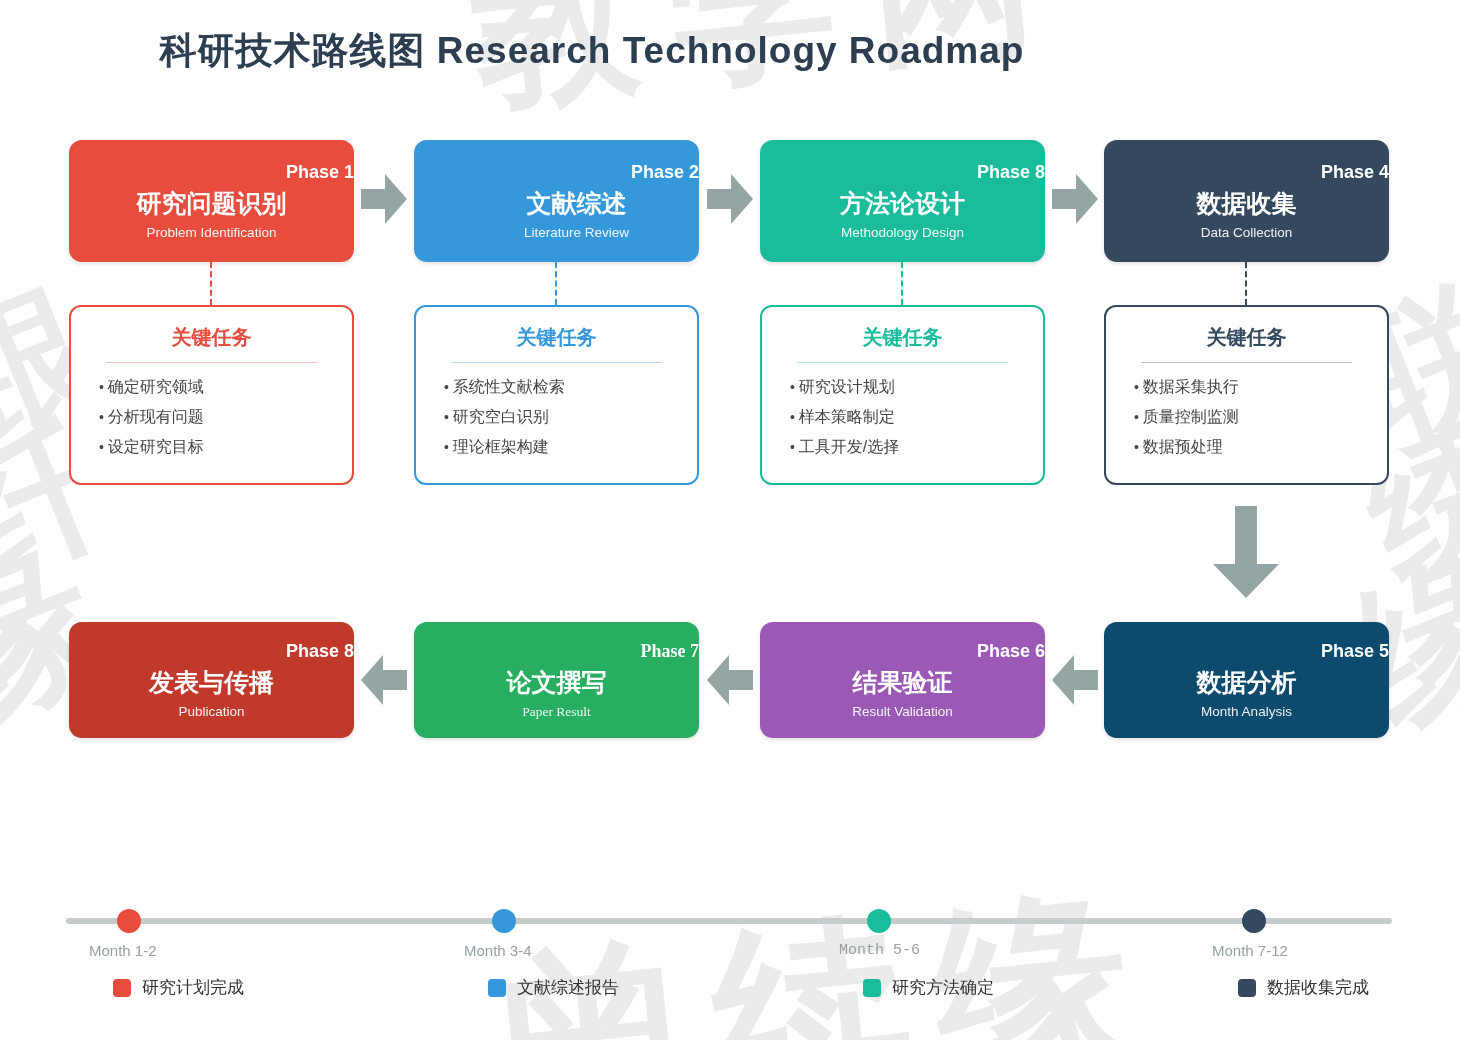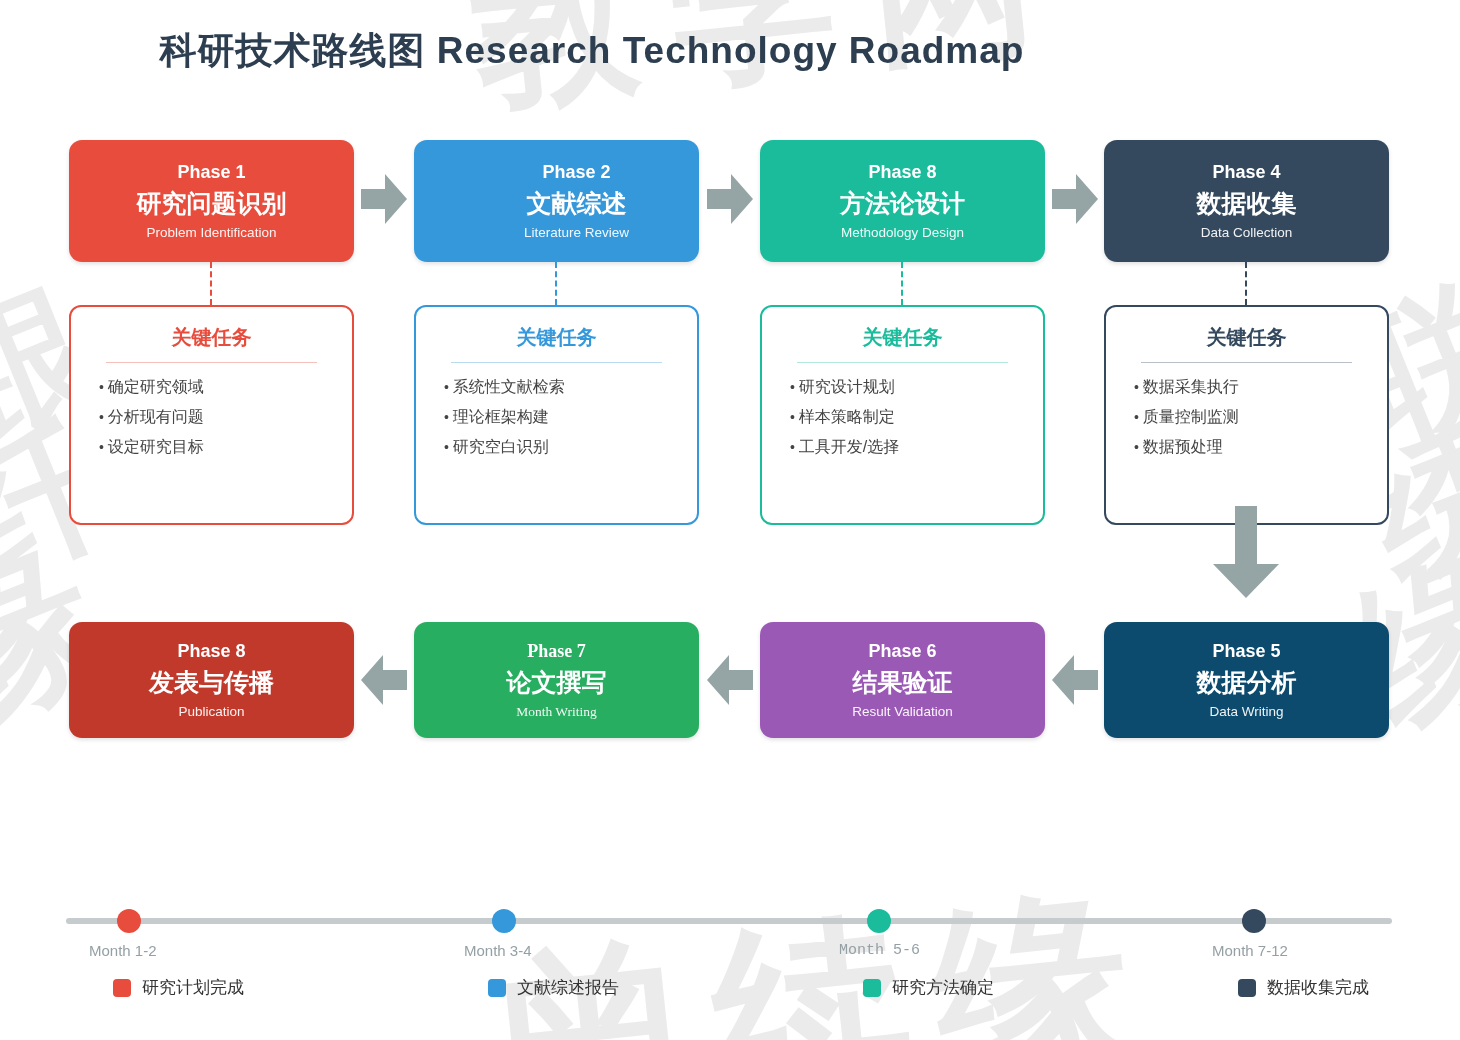--- a/index.html
+++ b/index.html
@@ -25,34 +25,34 @@
   }
   
   .phase{
     position:absolute;width:285px;border-radius:13px;color:#fff;text-align:center;
     display:flex;flex-direction:column;justify-content:center;box-sizing:border-box;
     box-shadow:0 2px 4px rgba(0,0,0,0.12);
   }
   .phase-top{top:140px;height:122px;}
   .phase-bottom{top:622px;height:116px;}
   .col1{left:69px;} .col2{left:414px;} .col3{left:760px;} .col4{left:1104px;}
-  .phase-num{font-size:18px;font-weight:bold;margin-bottom:4px;}
+  .phase-num{font-size:18px;font-weight:bold;margin-bottom:4px;text-align:right;}
   .phase-zh{font-size:25px;font-weight:bold;margin-bottom:5px;}
   .phase-en{font-size:13.5px;opacity:.93;}
   
   .arrow{position:absolute;}
   .ar1{left:361px;top:174px;} .ar2{left:707px;top:174px;} .ar3{left:1052px;top:174px;}
   .al1{left:361px;top:655px;} .al2{left:707px;top:655px;} .al3{left:1052px;top:655px;}
   .adown{left:1213px;top:506px;}
   
   .connector{position:absolute;top:262px;height:43px;width:0;border-left:2px dashed;}
   .cc1{left:210px;} .cc2{left:555px;} .cc3{left:901px;} .cc4{left:1245px;}
   
   .task{
-    position:absolute;top:305px;height:220px;width:285px;box-sizing:border-box;
+    position:absolute;top:305px;height:180px;width:285px;box-sizing:border-box;
     background:#fff;border:2px solid;border-radius:12px;
   }
   .task-title{text-align:center;font-size:20px;font-weight:bold;margin-top:17px;}
   .task-divider{height:1px;margin:11px 35px 9px 35px;opacity:.35;}
   .task-list{list-style:none;margin:0;padding:0 25px 0 28px;}
   .task-list li{font-size:16px;color:#444;line-height:30px;}
   .task-list li::before{content:"•  ";font-size:14px;}
   
   .tl-line{position:absolute;left:66px;top:918px;width:1326px;height:6px;border-radius:3px;}
   .tl-dot{position:absolute;top:909px;width:24px;height:24px;border-radius:50%;}
@@ -123,22 +123,22 @@
       <li>确定研究领域</li>
       <li>分析现有问题</li>
       <li>设定研究目标</li>
     </ul>
   </div>
   <div class="task col2" style="border-color: rgb(52, 152, 219);">
     <div class="task-title" style="color: rgb(52, 152, 219);">关键任务</div>
     <div class="task-divider" style="background: rgb(52, 152, 219);"></div>
     <ul class="task-list">
       <li>系统性文献检索</li>
+      <li>研究空白识别</li>
       <li>理论框架构建</li>
-      <li>研究空白识别</li>
     </ul>
   </div>
   <div class="task col3" style="border-color: rgb(26, 188, 156);">
     <div class="task-title" style="color: rgb(26, 188, 156);">关键任务</div>
     <div class="task-divider" style="background: rgb(26, 188, 156);"></div>
     <ul class="task-list">
       <li>研究设计规划</li>
       <li>样本策略制定</li>
       <li>工具开发/选择</li>
     </ul>
@@ -158,31 +158,31 @@
     </svg>
 
   <div class="phase phase-bottom col1" style="background: rgb(192, 57, 43);">
     <div class="phase-num">Phase 8</div>
     <div class="phase-zh">发表与传播</div>
     <div class="phase-en">Publication</div>
   </div>
   <div class="phase phase-bottom col2" style="background: rgb(39, 174, 96); font-family: Liberation Serif, serif;">
     <div class="phase-num">Phase 7</div>
     <div class="phase-zh">论文撰写</div>
-    <div class="phase-en">Month Writing</div>
+    <div class="phase-en">Paper Result</div>
   </div>
   <div class="phase phase-bottom col3" style="background: rgb(155, 89, 182);">
     <div class="phase-num">Phase 6</div>
     <div class="phase-zh">结果验证</div>
     <div class="phase-en">Result Validation</div>
   </div>
   <div class="phase phase-bottom col4" style="background: #0c4a6e;">
     <div class="phase-num">Phase 5</div>
     <div class="phase-zh">数据分析</div>
-    <div class="phase-en">Data Writing</div>
+    <div class="phase-en">Month Analysis</div>
   </div>
 
   <svg class="arrow al1" width="46" height="50" viewBox="0 0 46 50" style="color: rgb(149, 165, 166);">
       <polygon fill="currentColor" points="46,15 22,15 22,0 0,25 22,50 22,35 46,35"></polygon>
     </svg>
   <svg class="arrow al2" width="46" height="50" viewBox="0 0 46 50" style="color: rgb(149, 165, 166);">
       <polygon fill="currentColor" points="46,15 22,15 22,0 0,25 22,50 22,35 46,35"></polygon>
     </svg>
   <svg class="arrow al3" width="46" height="50" viewBox="0 0 46 50" style="color: rgb(149, 165, 166);">
       <polygon fill="currentColor" points="46,15 22,15 22,0 0,25 22,50 22,35 46,35"></polygon>

